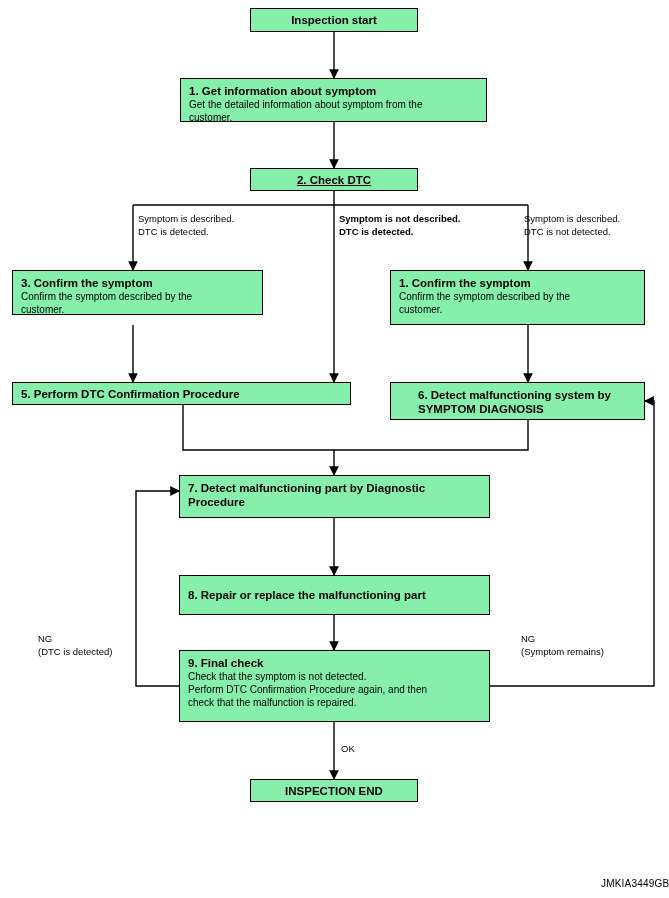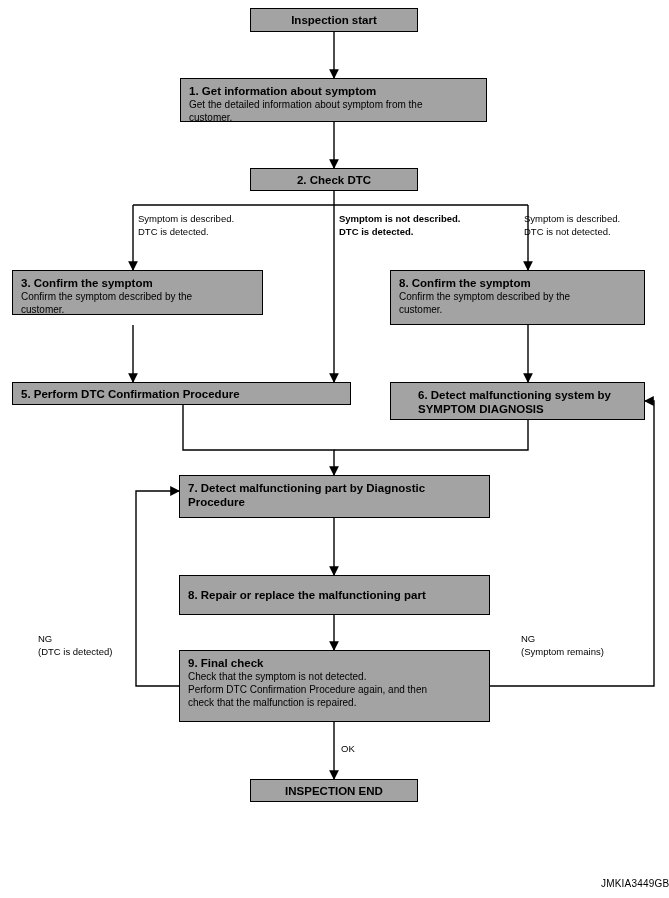--- a/index.html
+++ b/index.html
@@ -15,21 +15,21 @@
     position: relative;
     width: 669px;
     height: 898px;
     overflow: hidden;
     background: #ffffff;
   }
   .box {
     position: absolute;
     box-sizing: border-box;
     border: 1.5px solid #000000;
-    background: #a3a3a3;
+    background: #86efac;
   }
   .box .title {
     font-size: 11.5px;
     font-weight: bold;
     line-height: 14px;
     white-space: pre-line;
   }
   .box .body {
     font-size: 10px;
     font-weight: normal;
@@ -115,39 +115,39 @@
   <div class="box centered" style="left:250px; top:8px; width:168px; height:24px;">
     <span class="title">Inspection start</span>
   </div>
 
   <div class="box padded" style="left:180px; top:78px; width:307px; height:44px;">
     <div class="title">1. Get information about symptom</div>
     <div class="body">Get the detailed information about symptom from the
 customer.</div>
   </div>
 
-  <div class="box centered" style="left:250px; top:168px; width:168px; height:23px;">
+  <div class="box centered" style="left:250px; top:168px; width:168px; height:23px;text-decoration:underline;">
     <span class="title">2. Check DTC</span>
   </div>
 
   <div class="label" style="left:138px; top:212px; width:190px;">Symptom is described.
 DTC is detected.</div>
   <div class="label" style="left:339px; top:212px; width:190px;font-weight:bold;">Symptom is not described.
 DTC is detected.</div>
   <div class="label" style="left:524px; top:212px; width:140px;">Symptom is described.
 DTC is not detected.</div>
 
   <div class="box padded" style="left:12px; top:270px; width:251px; height:45px;">
     <div class="title">3. Confirm the symptom</div>
     <div class="body">Confirm the symptom described by the
 customer.</div>
   </div>
 
   <div class="box padded" style="left:390px; top:270px; width:255px; height:55px;">
-    <div class="title">8. Confirm the symptom</div>
+    <div class="title">1. Confirm the symptom</div>
     <div class="body">Confirm the symptom described by the
 customer.</div>
   </div>
 
   <div class="box padded" style="left:12px; top:382px; width:339px; height:23px; display:flex; align-items:center;">
     <div class="title">5. Perform DTC Confirmation Procedure</div>
   </div>
 
   <div class="box padded" style="left:390px; top:382px; width:255px; height:38px;padding-left:27px;">
     <div class="title">6. Detect malfunctioning system by

